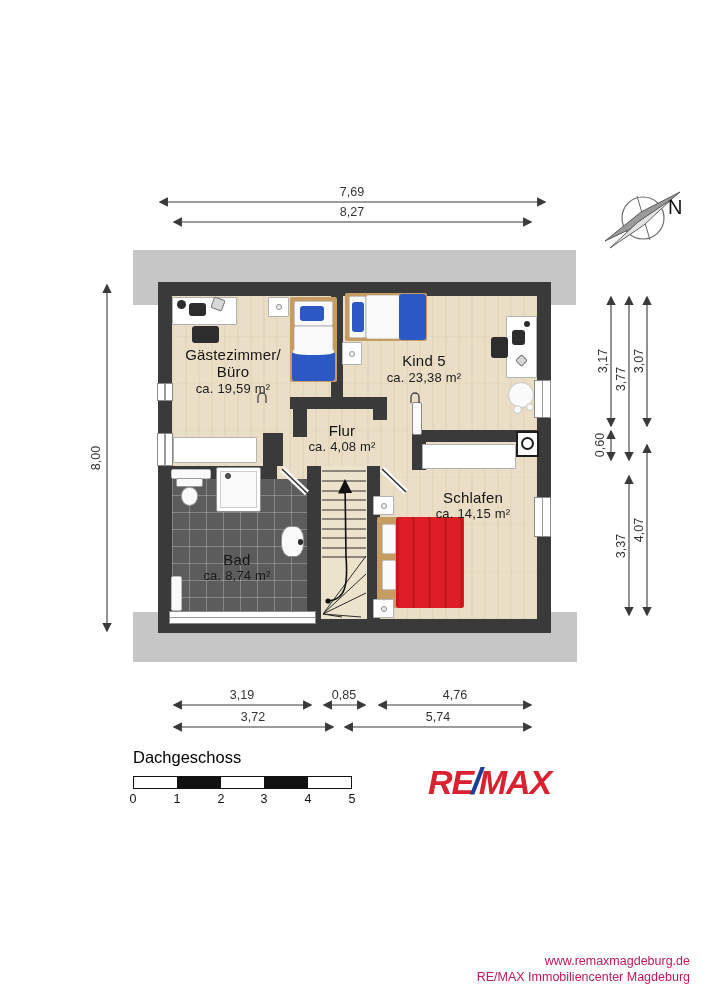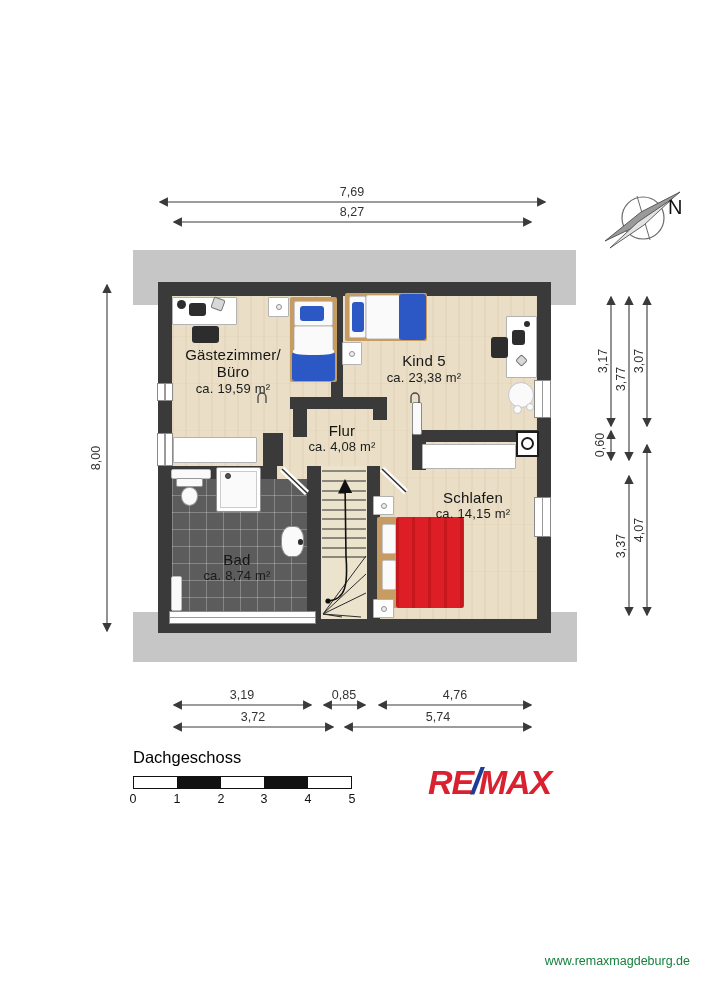--- a/index.html
+++ b/index.html
@@ -41,21 +41,21 @@
   .scalebar{position:absolute;left:133px;top:776px;width:219px;height:13px;border:1px solid #111;
             box-sizing:border-box;display:flex;background:#fff;}
   .scalebar .seg{flex:1;}
   .scalebar .seg.b{background:#111;}
   .tick{position:absolute;top:792px;transform:translateX(-50%);font-size:12.5px;color:#111;}
   .floor-title{position:absolute;left:133px;top:748px;font-size:16.5px;font-weight:500;color:#000;}
   .logo{position:absolute;left:428px;top:751px;font-style:italic;font-weight:bold;font-size:34px;
         letter-spacing:-1px;line-height:34px;margin-top:13px;}
   .logo .red-t{color:#da212f;}
   .logo .slash{color:#1d3c96;font-size:1.1em;margin:0 -2px;}
-  .footer{position:absolute;right:16px;top:953px;text-align:right;font-size:12.5px;line-height:16px;color:#15803d;}
+  .footer{position:absolute;right:16px;top:953px;text-align:right;font-size:12.5px;line-height:16px;color:#be185d;}
   .north{position:absolute;left:668px;top:196px;font-size:20px;font-weight:500;color:#111;}
 </style>
 </head>
 <body>
 
 <div class="canvas">
 
   <div class="band" style="left:133px;top:250px;width:443px;height:55px;"></div>
   <div class="band" style="left:133px;top:612px;width:444px;height:50px;"></div>
 
@@ -253,15 +253,16 @@
   <span class="tick" style="left:264px;">3</span>
   <span class="tick" style="left:308px;">4</span>
   <span class="tick" style="left:352px;">5</span>
 
   <div class="logo">
     <span class="red-t">RE</span><span class="slash">/</span><span class="red-t">MAX</span>
   </div>
 
   <div class="footer">
     <div>www.remaxmagdeburg.de</div>
+    <div>RE/MAX Immobiliencenter Magdeburg</div>
   </div>
 
 </div>
 
 </body></html>

